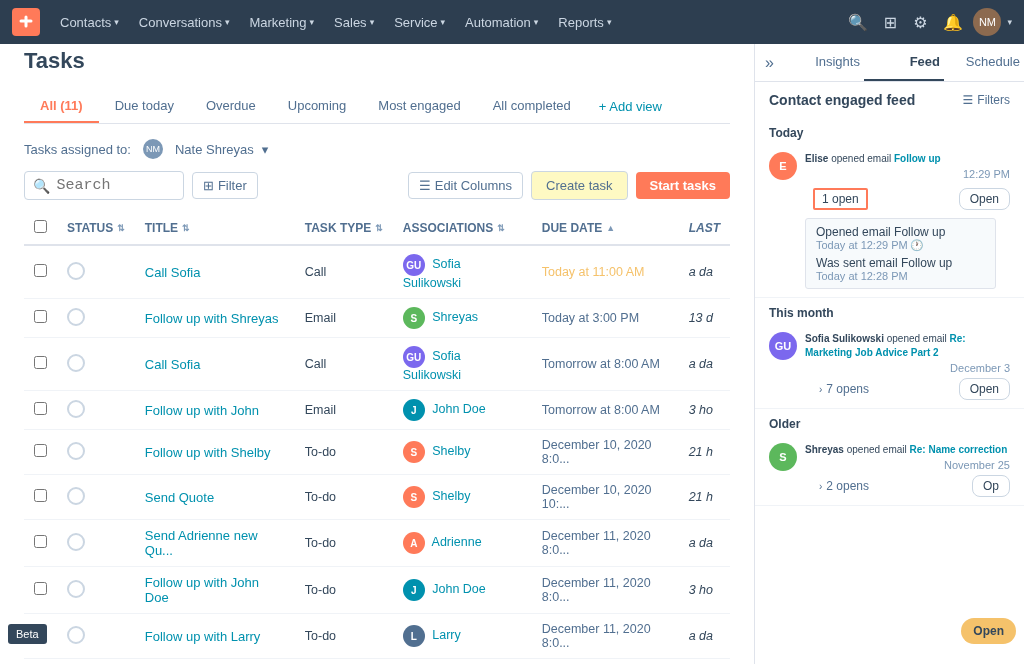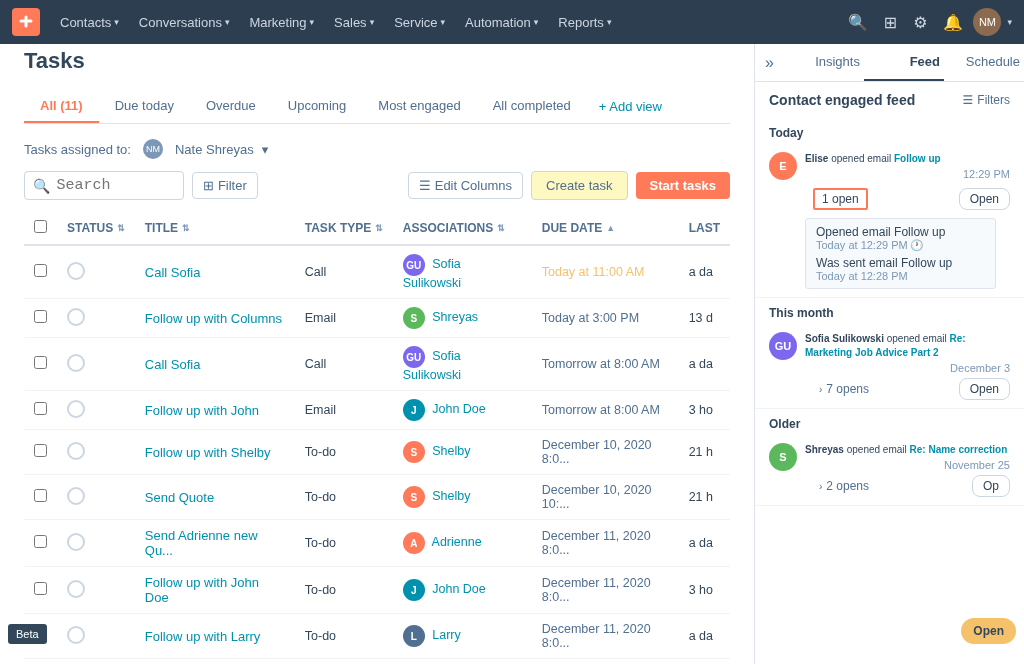--- a/index.html
+++ b/index.html
@@ -46,21 +46,21 @@
     
     .task-table { width: 100%; border-collapse: collapse; font-size: 12.5px; }
     .task-table th { text-align: left; padding: 8px 10px; color: #516f90; font-weight: 600; font-size: 12px; border-bottom: 2px solid #dfe3eb; white-space: nowrap; }
     .task-table td { padding: 8px 10px; border-bottom: 1px solid #f0f3f7; vertical-align: middle; }
     .col-check { width: 30px; }
     .col-status { width: 60px; }
     .col-title { min-width: 160px; }
     .col-type { width: 80px; }
     .col-assoc { width: 140px; }
     .col-due { width: 150px; }
-    .col-last { width: 50px; }
+    .col-last { width: 50px; font-style: italic; }
     .task-link { color: #0091ae; text-decoration: none; font-size: 13px; }
     .status-circle { width: 18px; height: 18px; border-radius: 50%; border: 2px solid #cbd6e2; display: inline-block; }
     .due-today { color: #f5c26b; font-size: 12.5px; }
     .due-normal { color: #516f90; font-size: 12.5px; }
     .contact-avatar { width: 22px; height: 22px; border-radius: 50%; display: inline-flex; align-items: center; justify-content: center; color: white; font-size: 10px; font-weight: 700; margin-right: 4px; vertical-align: middle; }
     .contact-link { color: #0091ae; text-decoration: none; }
     .sort-icon { font-size: 9px; color: #7c98b6; margin-left: 2px; }
     .col-header { display: inline-flex; align-items: center; gap: 2px; cursor: pointer; }
 
     
@@ -216,21 +216,21 @@
       </td>
       <td class="col-due due-today">Today at 11:00 AM</td>
       <td class="col-last">a da</td>
     </tr>
           <tr>
       <td class="col-check"><input type="checkbox" style=""></td>
       <td class="col-status">
         <span class="status-circle"></span>
       </td>
       <td class="col-title">
-        <a href="#" class="task-link">Follow up with Columns</a>
+        <a href="#" class="task-link">Follow up with Shreyas</a>
       </td>
       <td class="col-type">Email</td>
       <td class="col-assoc">
         <span class="contact-avatar" style="background:#5cb85c;">S</span>
         <a href="#" class="contact-link">Shreyas</a>
       </td>
       <td class="col-due due-normal">Today at 3:00 PM</td>
       <td class="col-last">13 d</td>
     </tr>
           <tr>

